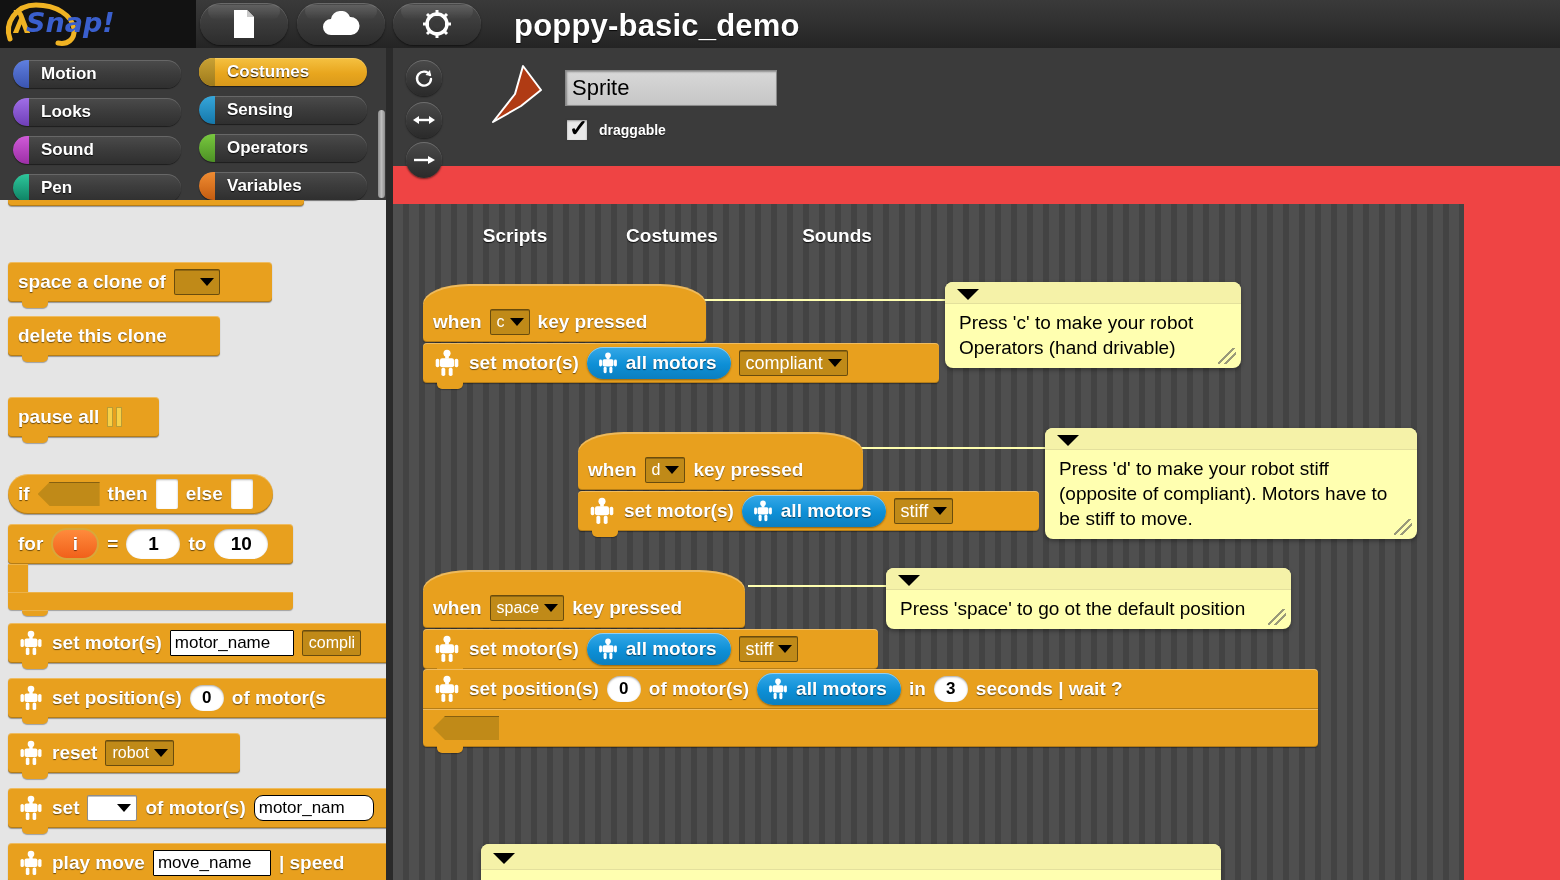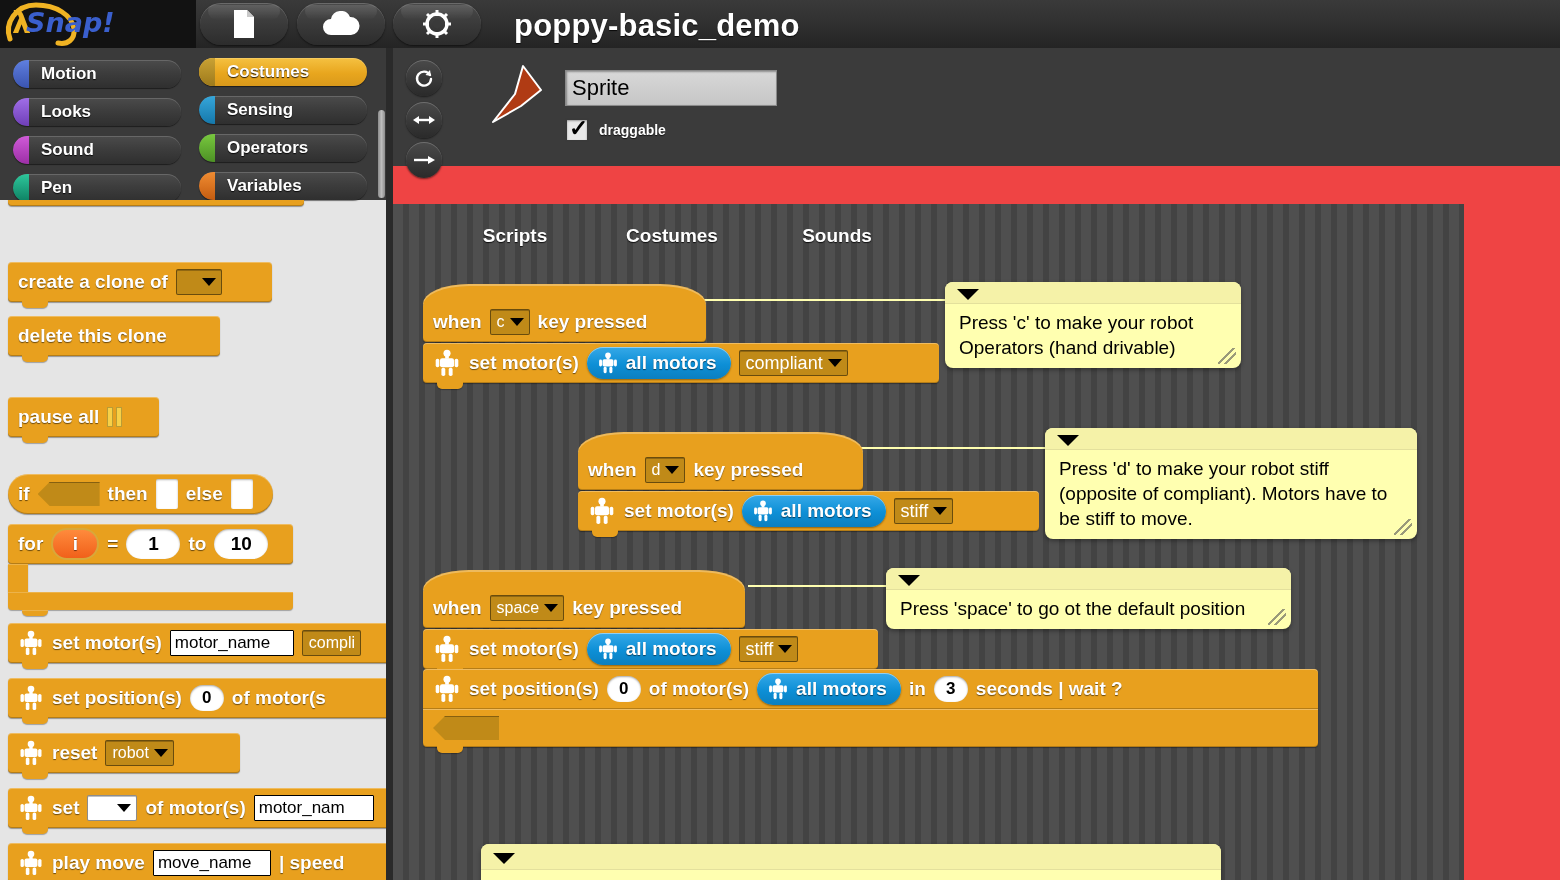--- a/index.html
+++ b/index.html
@@ -365,21 +365,21 @@
         <span>Variables</span>
       </div>
       <div class="pal-scroll"></div>
     </div>
 
     <div class="pal-inner">
 
       <div class="blk" style="left:8px; top:-34px; width:296px;"></div>
 
       <div class="blk" style="left:8px; top:62px; width:264px;">
-        <span>create a clone of</span>
+        <span>space a clone of</span>
         <span class="dd" style="width:46px;justify-content:flex-end;">
           <span class="arrow"></span>
         </span>
         <span class="notch"></span>
       </div>
 
       <div class="blk" style="left:8px; top:116px; width:212px;">
         <span>delete this clone</span>
         <span class="notch"></span>
       </div>
@@ -472,21 +472,21 @@
           <rect x="2.5" y="9" width="3.4" height="8" rx="1.6" fill="#fff"></rect>
             <rect x="20.1" y="9" width="3.4" height="8" rx="1.6" fill="#fff"></rect>
           <rect x="7.8" y="17.5" width="3.6" height="7.5" rx="1.6" fill="#fff"></rect>
             <rect x="14.6" y="17.5" width="3.6" height="7.5" rx="1.6" fill="#fff"></rect>
         </svg>
         <span>set</span>
         <span class="dd" style="background:#fff;width:50px;justify-content:flex-end;">
           <span class="arrow"></span>
         </span>
         <span>of motor(s)</span>
-        <span class="wfield" style="width:120px;">motor_nam</span>
+        <span class="wfield" style="width:120px;border-radius:9px;">motor_nam</span>
         <span class="notch"></span>
       </div>
 
       <div class="blk" style="left:8px; top:643px; width:430px;">
         <svg class="robot-ico" width="26" height="26" viewBox="0 0 26 26">
           <circle cx="13" cy="4" r="3.3" fill="#fff"></circle>
             <rect x="11.3" y="6" width="3.4" height="3" fill="#fff"></rect>
           <rect x="6.5" y="8.5" width="13" height="8.5" rx="2" fill="#fff"></rect>
           <rect x="2.5" y="9" width="3.4" height="8" rx="1.6" fill="#fff"></rect>
             <rect x="20.1" y="9" width="3.4" height="8" rx="1.6" fill="#fff"></rect>

